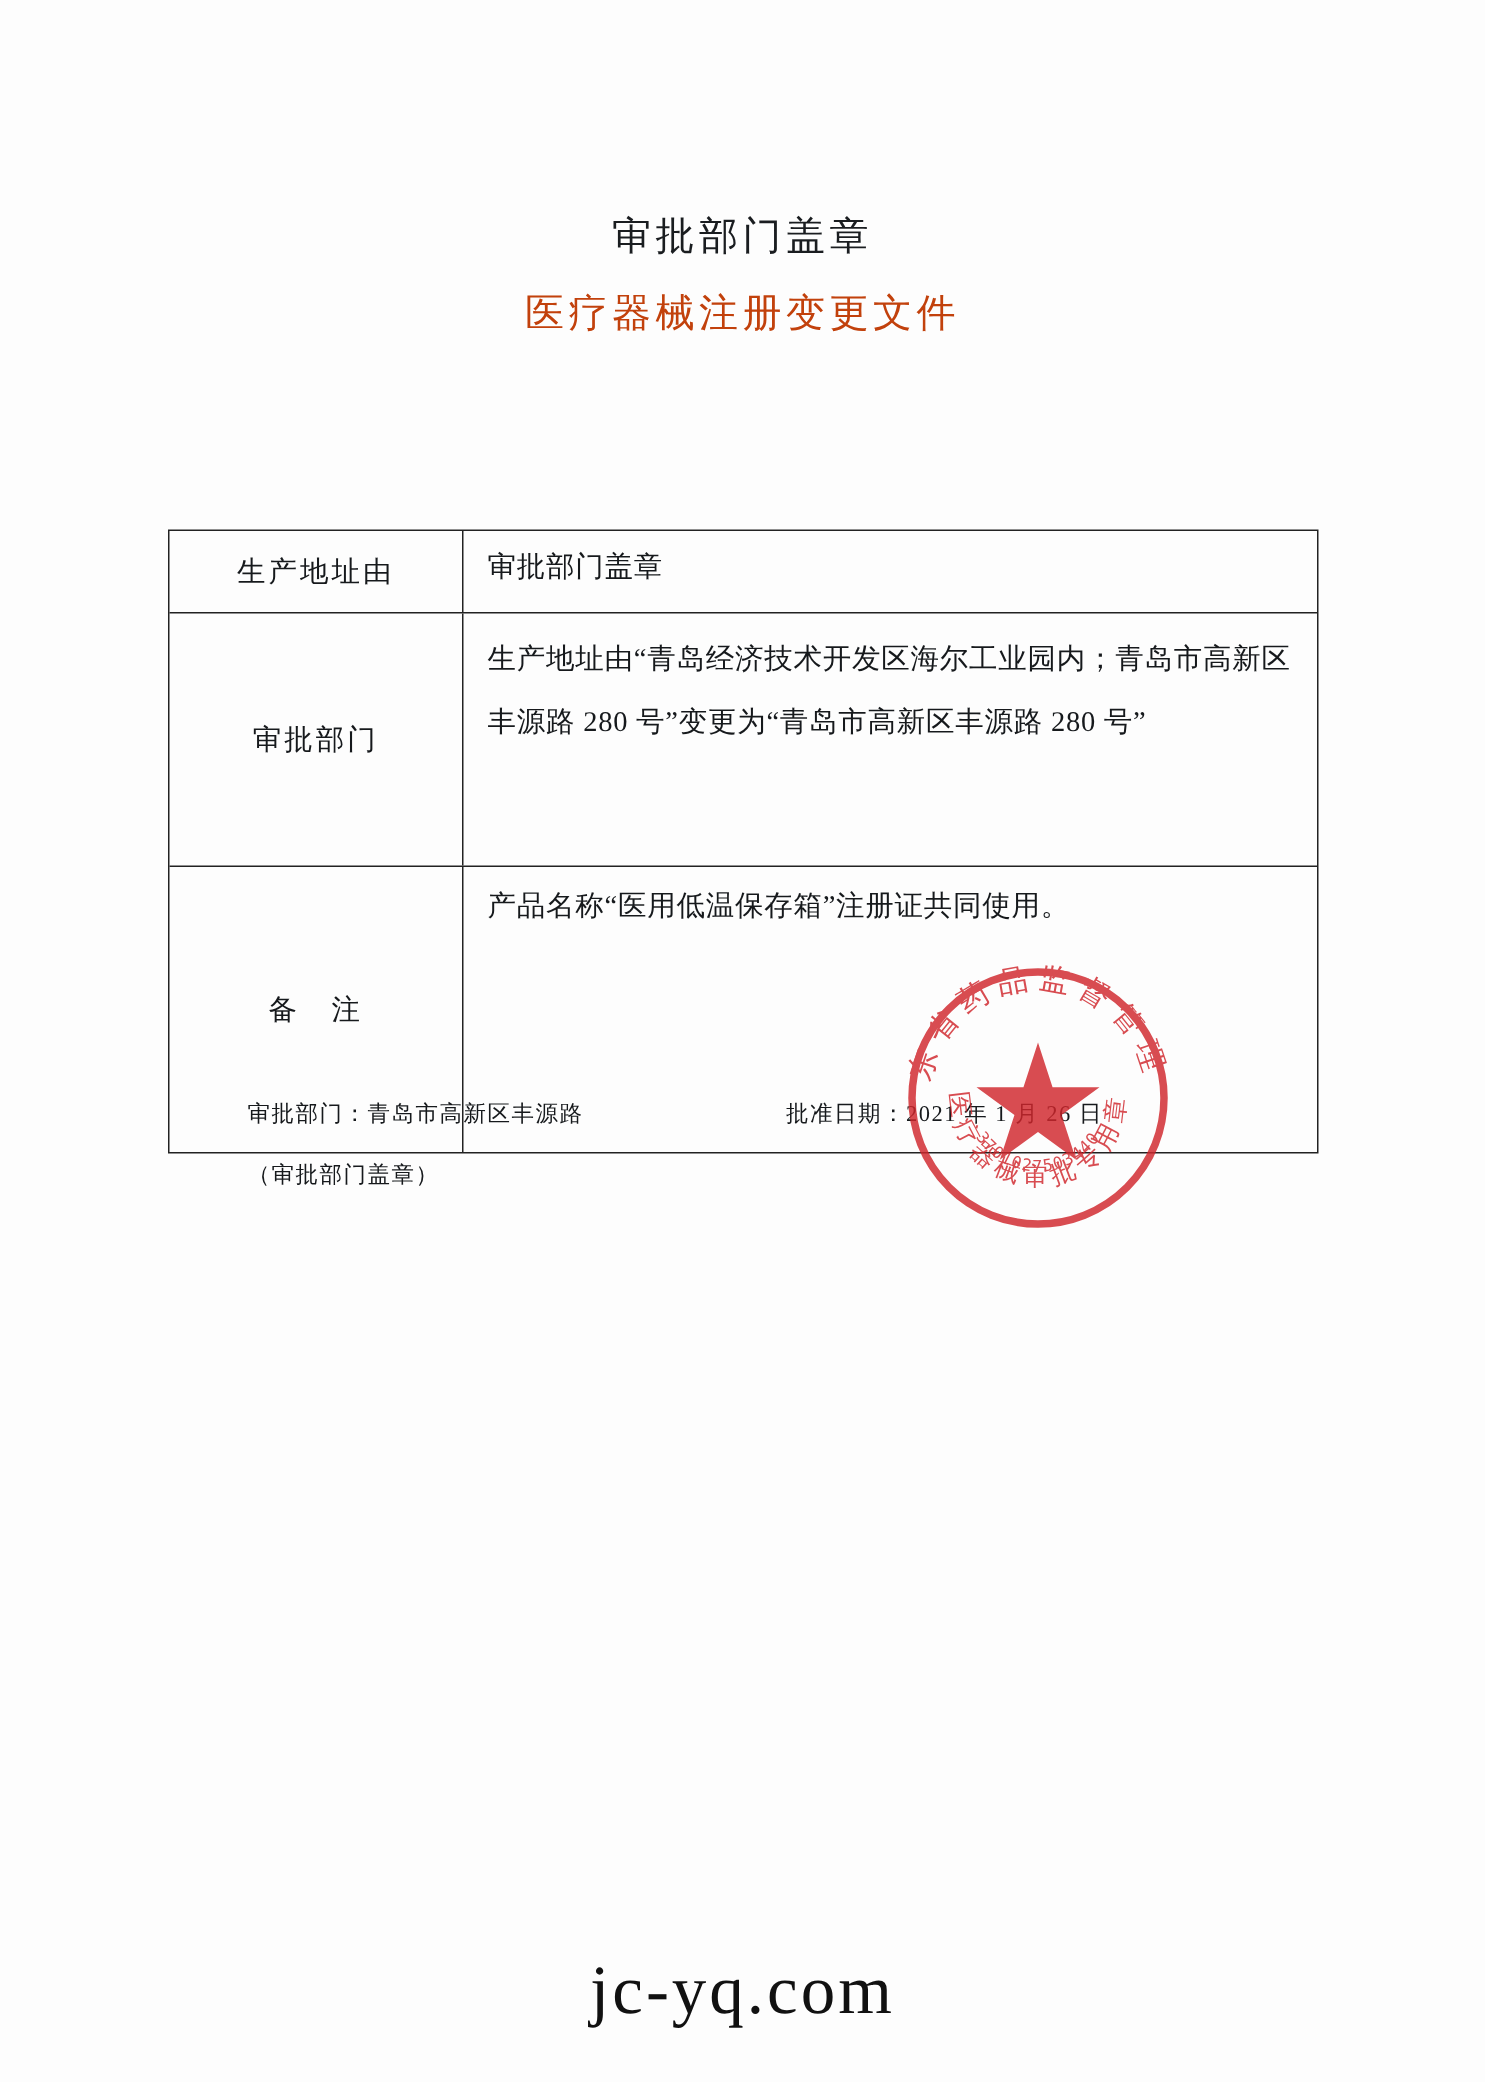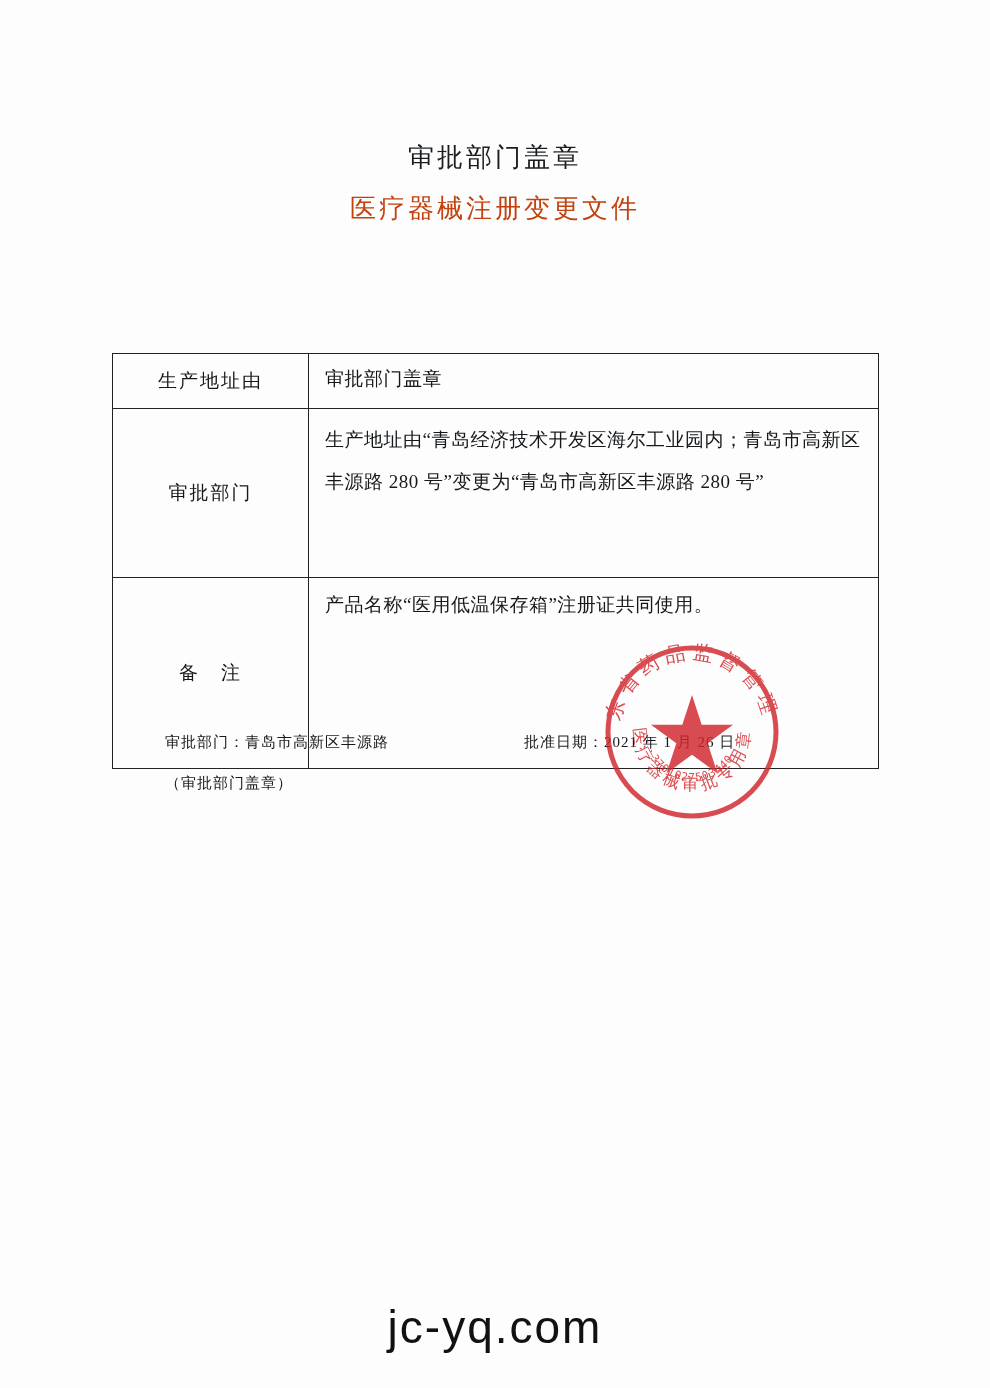--- a/index.html
+++ b/index.html
@@ -129,21 +129,21 @@
   }
   .seal svg { display: block; opacity: 0.82; }
 
   
   .watermark {
     position: absolute;
     left: 0;
     top: 1300px;
     width: 990px;
     text-align: center;
-    font-family: Liberation Sans, sans-serif;
+    font-family: Liberation Serif, serif;
     font-size: 46px;
     letter-spacing: 2px;
     color: #111;
   }
 </style>
 </head>
 <body>
 
 <div class="page">
 

